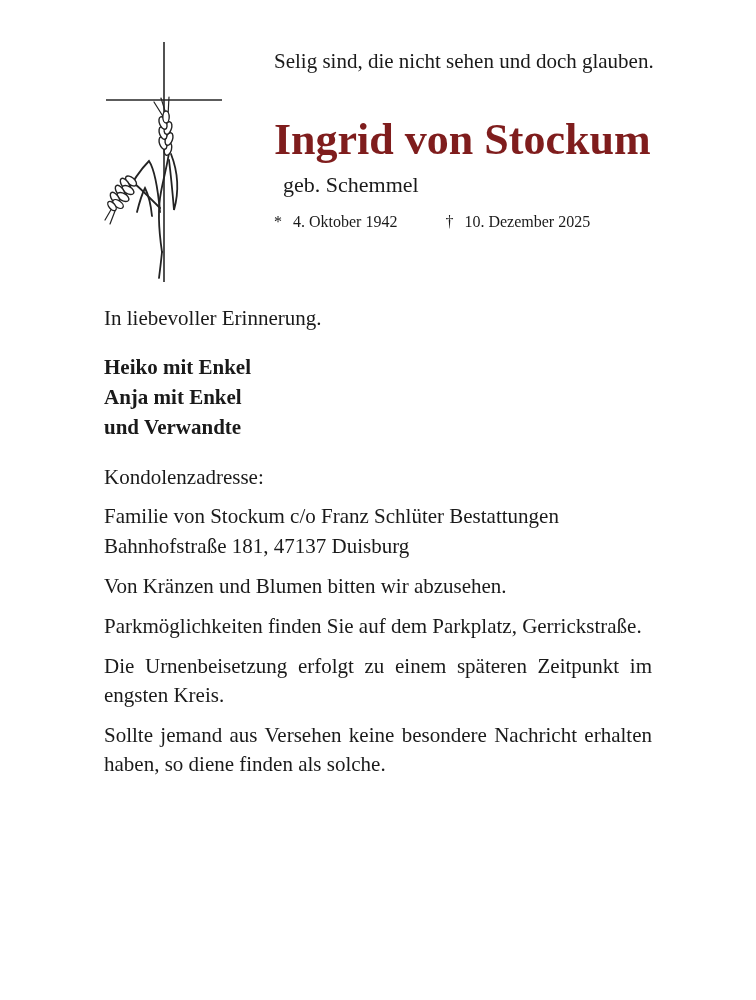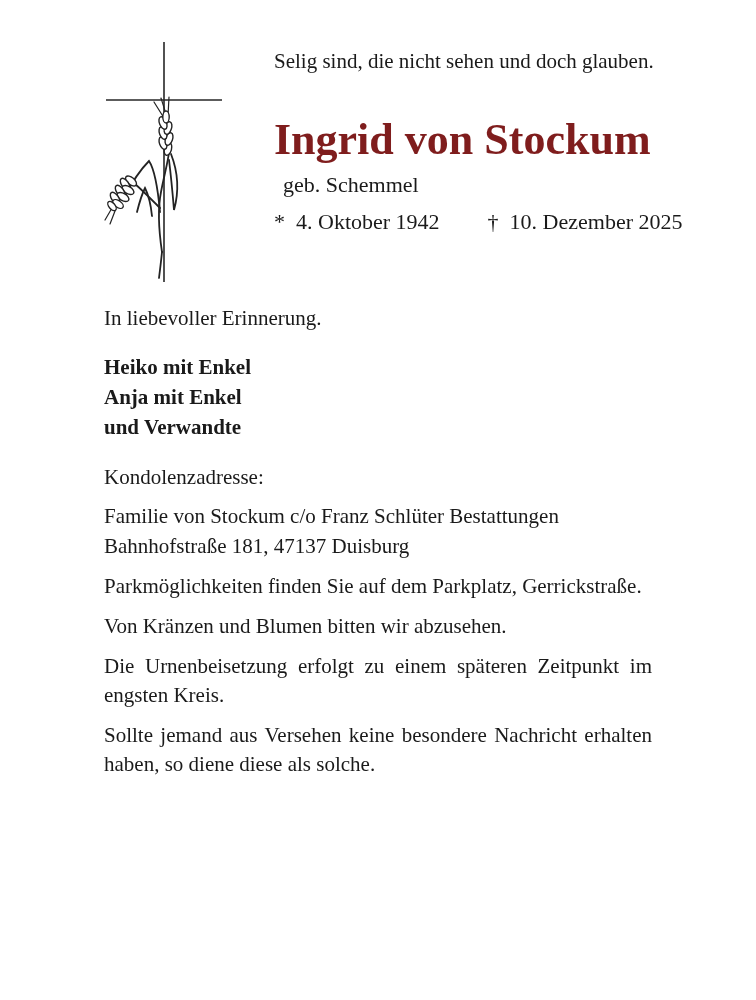--- a/index.html
+++ b/index.html
@@ -34,21 +34,21 @@
   }
   .deceased-name {
     margin: 39px 0 0 0;
     font-size: 44px;
     font-weight: 700;
     line-height: 50px;
     white-space: nowrap;
     color: #7f1d1d;
   }
   .maiden { margin: 5px 0 0 9px; font-size: 22px; line-height: 30px; }
-  .dates { margin: 7px 0 0 0; font-size: 22px; line-height: 30px; white-space: nowrap; }
+  .dates { margin: 7px 0 0 0; font-size: 16px; line-height: 30px; white-space: nowrap; }
   .dates .sym { display: inline-block; }
   .dates .date { display: inline-block; margin-left: 11px; }
   .dates .birth { display: inline-block; margin-right: 48px; }
   .dates .death { display: inline-block; }
   
   .notice-body { font-size: 21px; line-height: 30px; }
   .memorial { margin: 30px 0 0 0; }
   .mourners { margin: 19px 0 0 0; font-weight: 700; }
   .mourner-line { margin: 0; }
   .condolence-label { margin: 20px 0 0 0; }
@@ -133,19 +133,19 @@
       <p class="mourner-line">und Verwandte</p>
     </div>
 
     <p class="condolence-label">Kondolenzadresse:</p>
 
     <div class="condolence-lines">
       <p class="condolence-line">Familie von Stockum c/o Franz Schlüter Bestattungen</p>
       <p class="condolence-line">Bahnhofstraße 181, 47137 Duisburg</p>
     </div>
 
+    <p class="para">Von Kränzen und Blumen bitten wir abzusehen.</p>
     <p class="para">Parkmöglichkeiten finden Sie auf dem Parkplatz, Gerrickstraße.</p>
-    <p class="para">Von Kränzen und Blumen bitten wir abzusehen.</p>
     <p class="para">Die Urnenbeisetzung erfolgt zu einem späteren Zeitpunkt im engsten Kreis.</p>
-    <p class="para">Sollte jemand aus Versehen keine besondere Nachricht erhalten haben, so diene diese als solche.</p>
+    <p class="para">Sollte jemand aus Versehen keine besondere Nachricht erhalten haben, so diene finden als solche.</p>
 
   </div>
 </div>
 
 </body></html>

